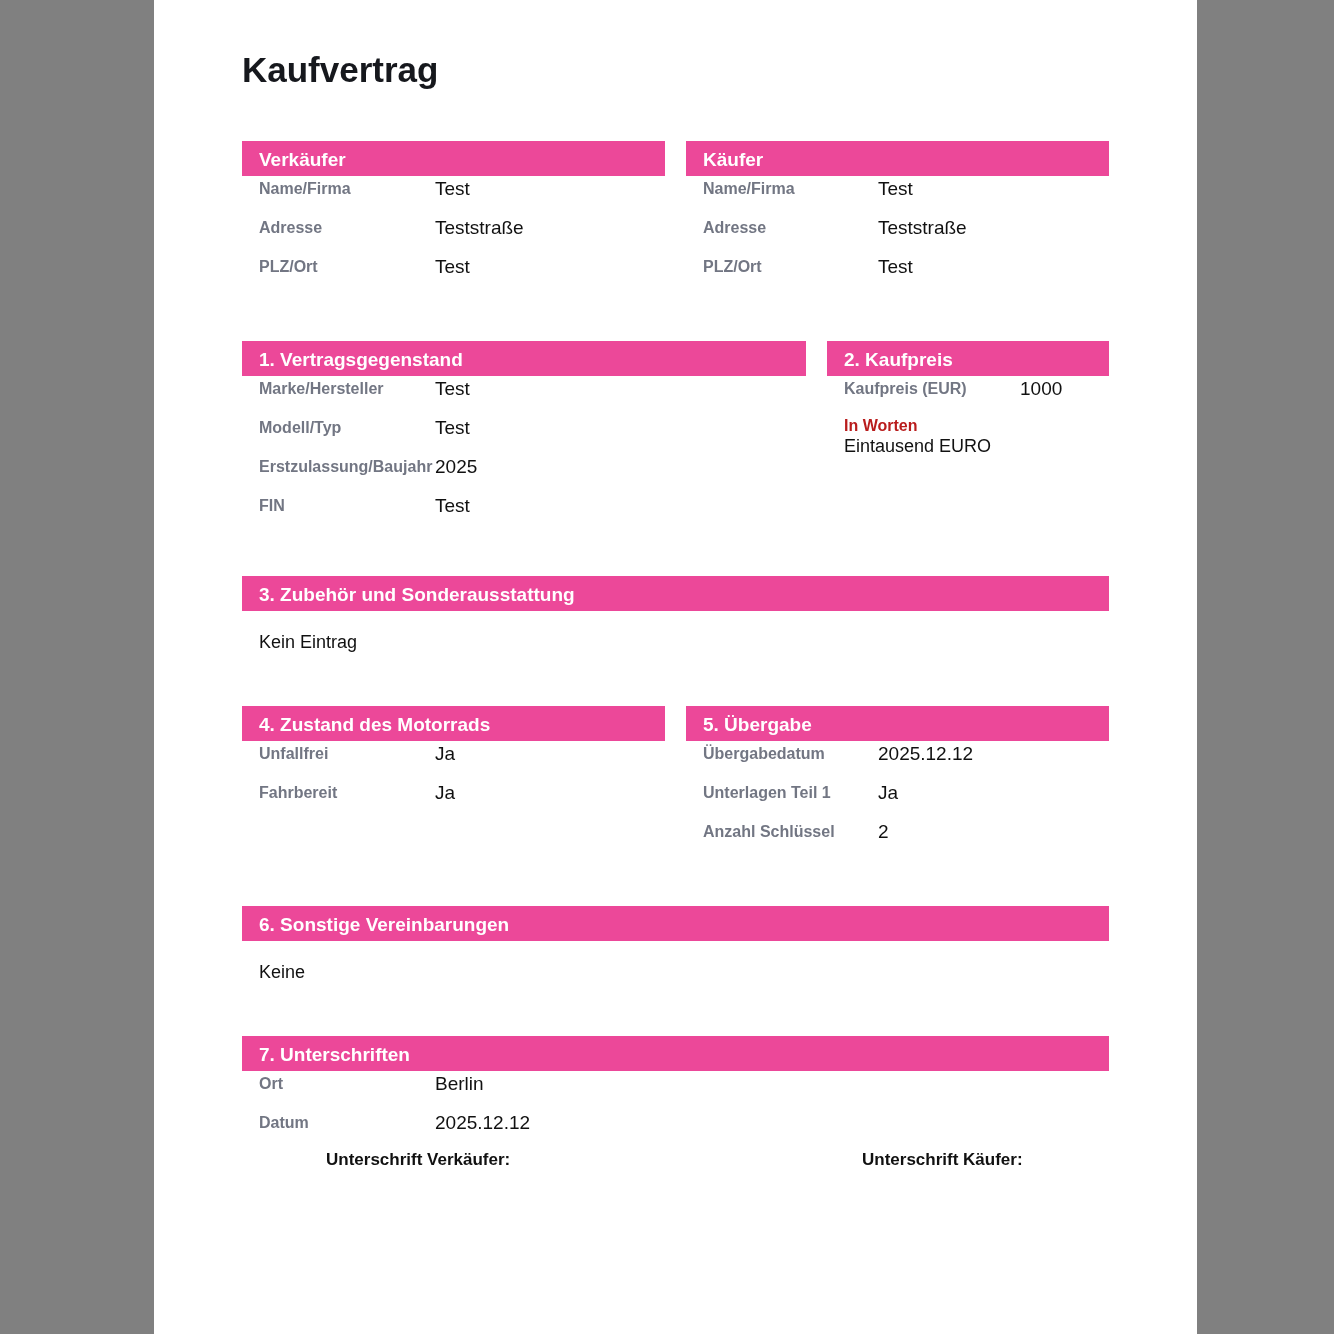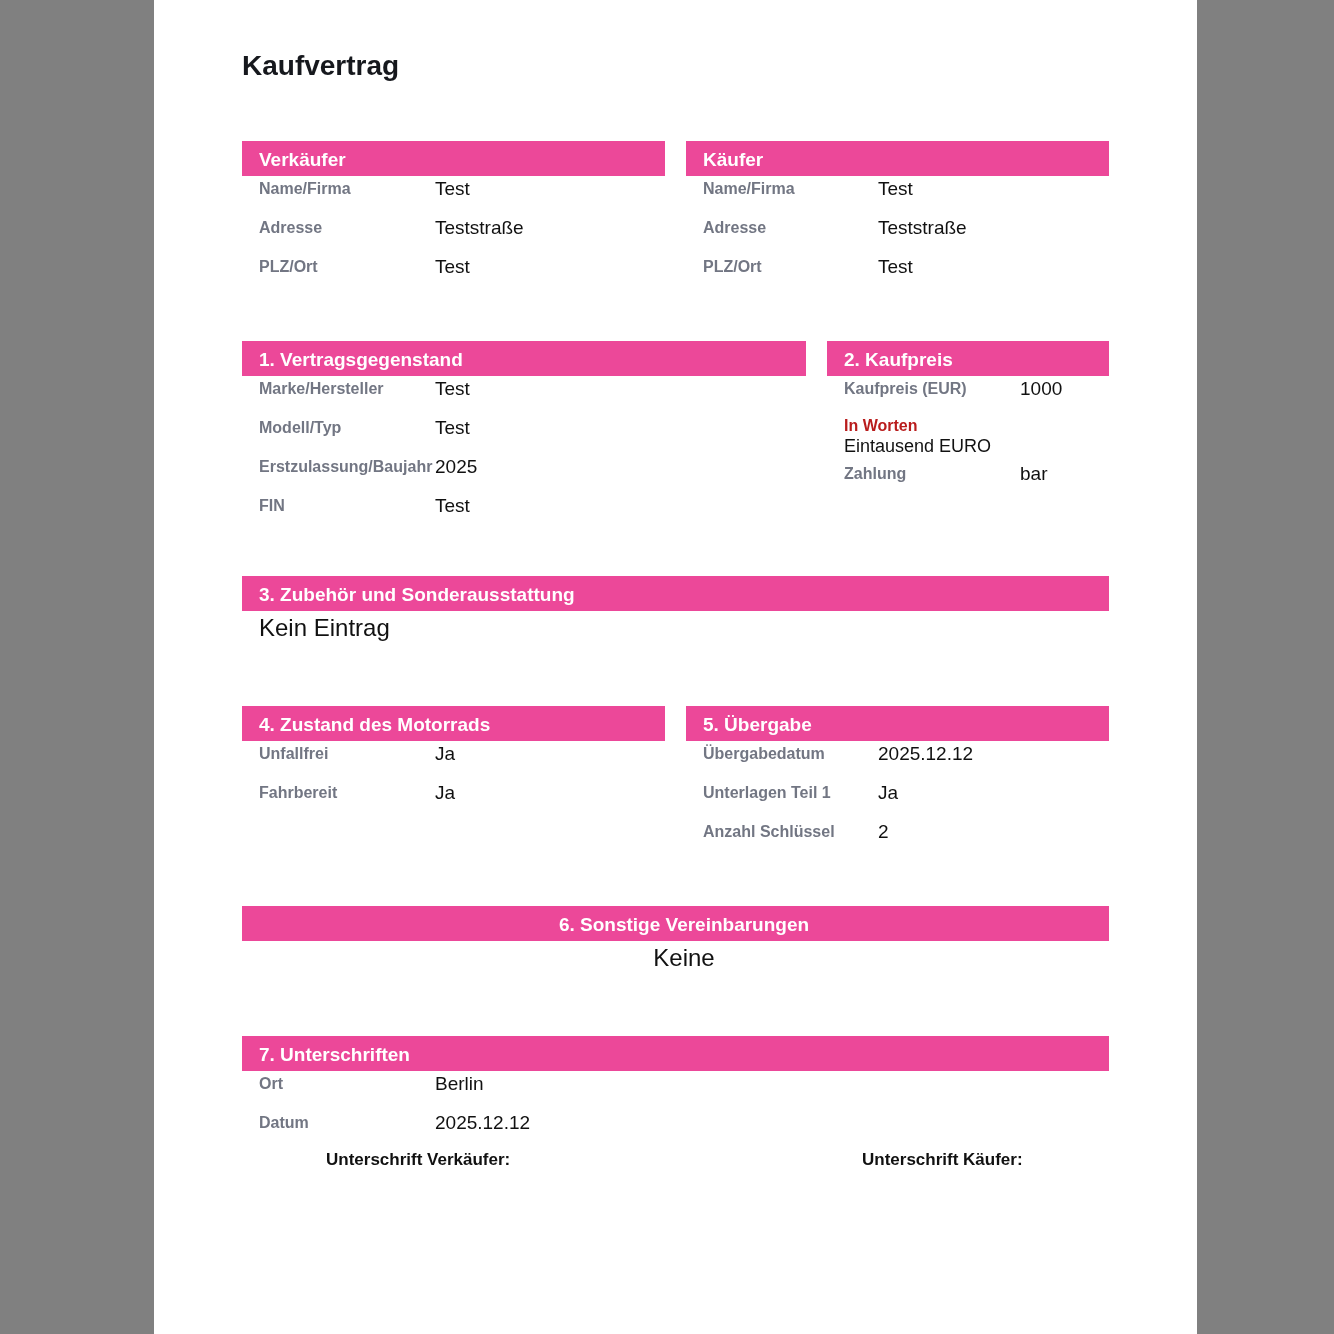--- a/index.html
+++ b/index.html
@@ -8,38 +8,38 @@
     background: #808080;
     font-family: "Liberation Sans", sans-serif;
     position: relative;
   }
   .page {
     position: absolute; left: 154px; top: 0; width: 1043px; height: 1334px;
     background: #ffffff;
   }
   .title {
     position: absolute; left: 88px; top: 50px; margin: 0;
-    font-size: 28px; font-weight: bold; color: #16181d;
+    font-size: 35px; font-weight: bold; color: #16181d;
   }
   .section { position: absolute; }
   .sec-header {
     background: #ec4899; color: #ffffff; font-weight: bold;
     font-size: 19px; height: 35px; line-height: 37px;
     padding-left: 17px; box-sizing: border-box;
   }
   .row { position: relative; height: 39px; text-align: center; }
   .lbl {
     position: absolute; left: 17px; top: 4px;
     font-size: 16px; font-weight: bold; color: #727683;
   }
   .val {
     position: absolute; top: 2px;
     font-size: 19px; color: #111111;
   }
-  .plain { padding-left: 17px; padding-top: 3px; font-size: 24px; color: #111111; }
+  .plain { padding-left: 17px; padding-top: 21px; font-size: 18px; color: #111111; }
   .stack .lbl2 { padding-left: 17px; font-size: 16px; font-weight: bold; color: #b91c1c; margin-top: 10px; }
   .stack .val2 { padding-left: 17px; font-size: 18px; color: #111111; margin-top: 1px; }
   .sig {
     position: absolute; font-size: 17px; font-weight: bold; color: #111111;
   }
 </style>
 </head>
 <body>
 
 <div class="page">
@@ -99,24 +99,20 @@
   </div>
 
   <div class="section stack" style="left:673px; top:341px; width:282px;">
     <div class="sec-header">2. Kaufpreis</div>
     <div class="row" style="height:37px">
       <span class="lbl">Kaufpreis (EUR)</span>
       <span class="val" style="left:193px">1000</span>
     </div>
     <div class="lbl2" style="margin-top:4px">In Worten</div>
     <div class="val2">Eintausend EURO</div>
-    <div class="row" style="margin-top:4px">
-      <span class="lbl">Zahlung</span>
-      <span class="val" style="left:193px">bar</span>
-    </div>
   </div>
 
   <div class="section" style="left:88px; top:576px; width:867px;">
     <div class="sec-header">3. Zubehör und Sonderausstattung</div>
     <div class="plain">Kein Eintrag</div>
   </div>
 
   <div class="section" style="left:88px; top:706px; width:423px;">
     <div class="sec-header">4. Zustand des Motorrads</div>
     <div class="row">
@@ -138,21 +134,21 @@
     <div class="row">
       <span class="lbl">Unterlagen Teil 1</span>
       <span class="val" style="left:192px">Ja</span>
     </div>
     <div class="row">
       <span class="lbl">Anzahl Schlüssel</span>
       <span class="val" style="left:192px">2</span>
     </div>
   </div>
 
-  <div class="section" style="left:88px; top:906px; width:867px;text-align:center;">
+  <div class="section" style="left:88px; top:906px; width:867px;">
     <div class="sec-header">6. Sonstige Vereinbarungen</div>
     <div class="plain">Keine</div>
   </div>
 
   <div class="section" style="left:88px; top:1036px; width:867px;">
     <div class="sec-header">7. Unterschriften</div>
     <div class="row">
       <span class="lbl">Ort</span>
       <span class="val" style="left:193px">Berlin</span>
     </div>

